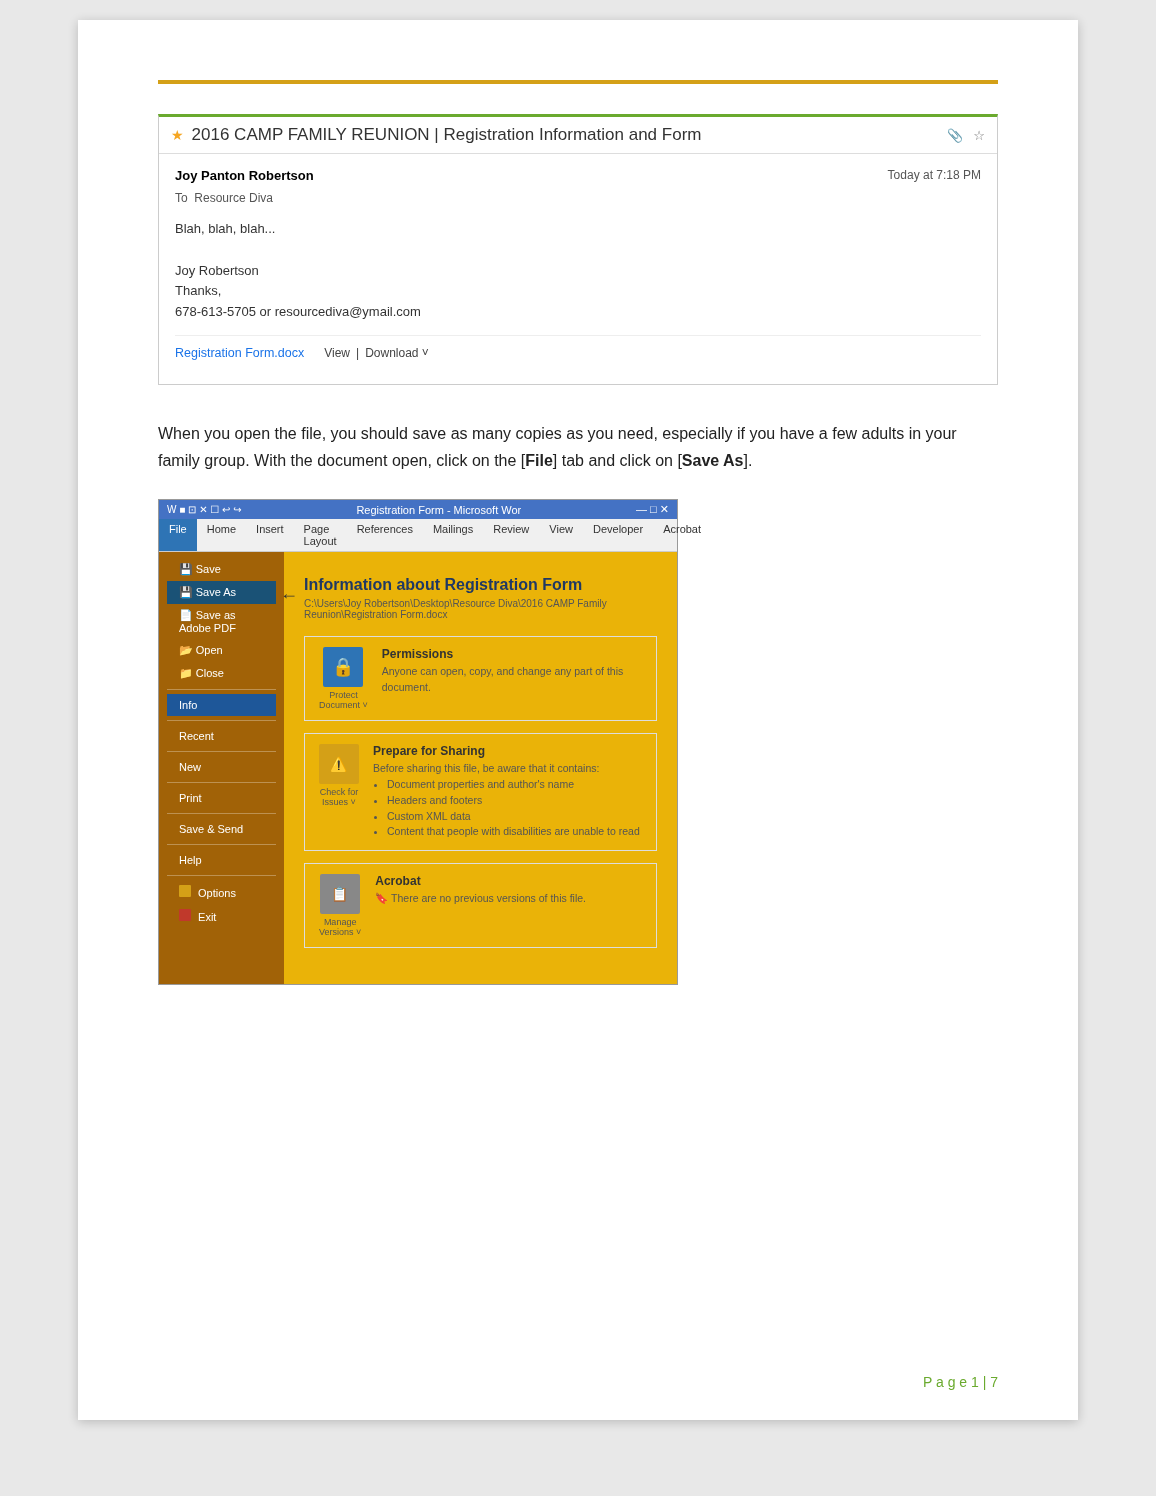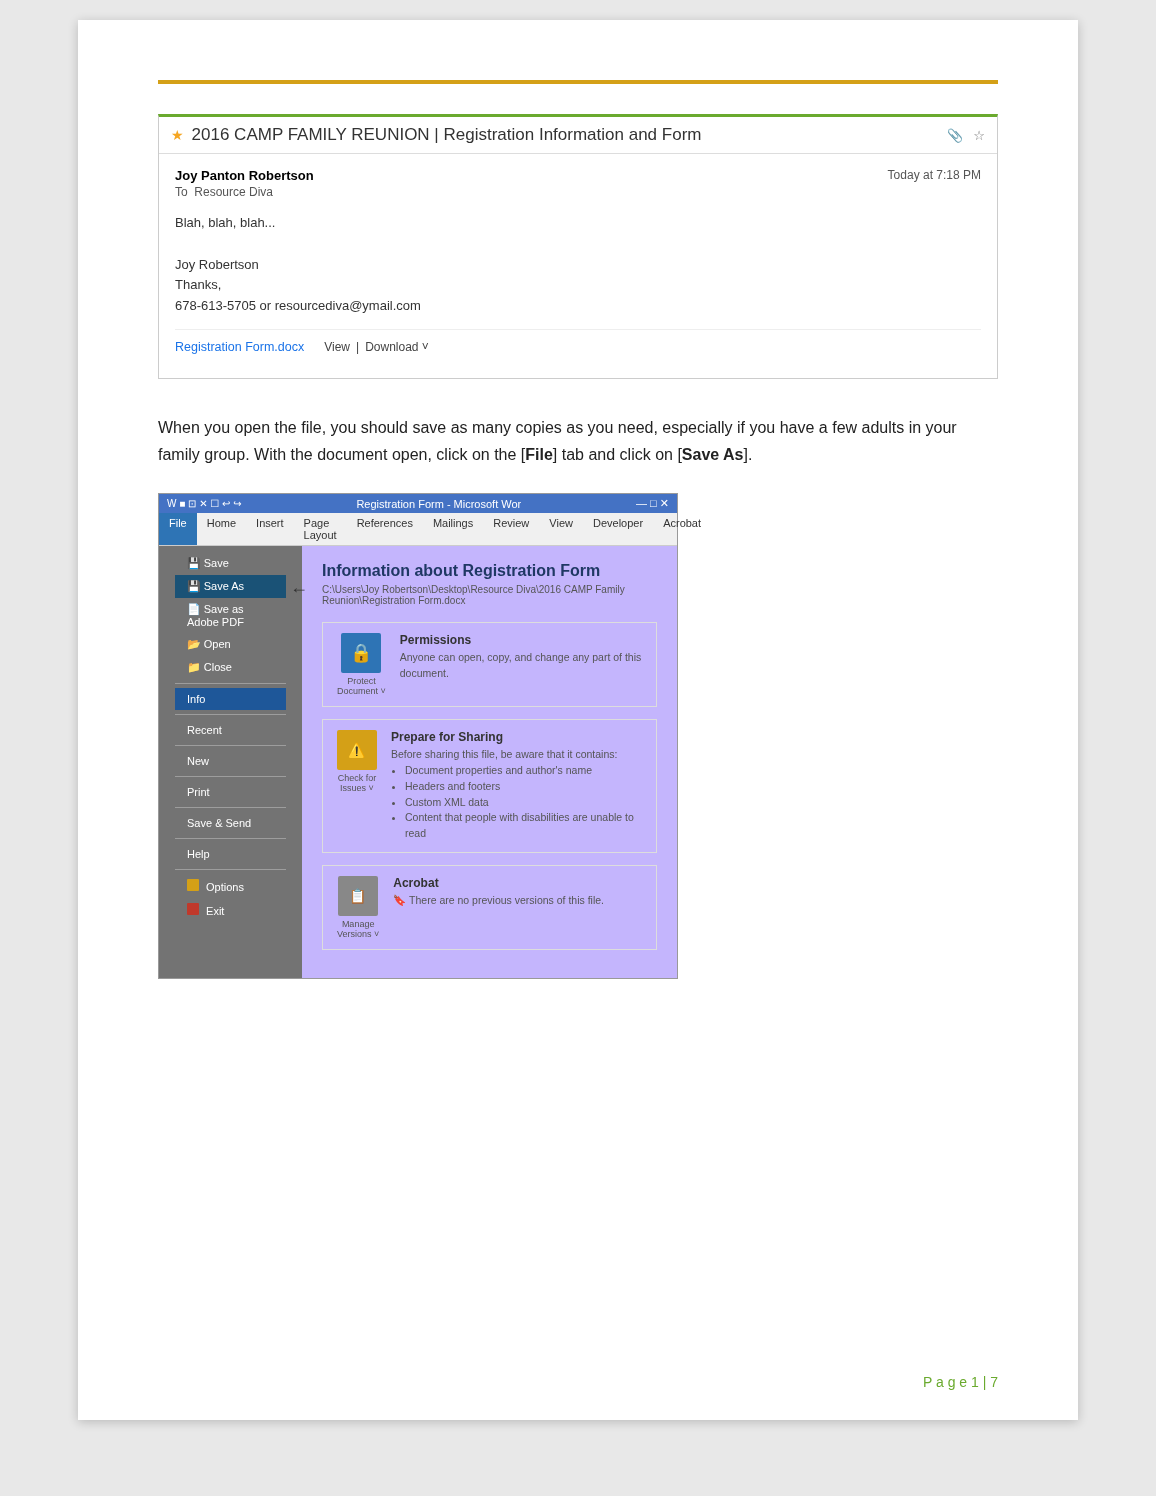--- a/index.html
+++ b/index.html
@@ -74,21 +74,21 @@
       display: flex;
       gap: 10px;
       color: #777;
     }
     .email-body {
       padding: 14px 16px;
     }
     .email-sender {
       font-weight: bold;
       font-size: 13px;
-      margin-bottom: 2px;
+      margin-bottom: 8px;
     }
     .email-to {
       font-size: 12px;
       color: #555;
       margin-bottom: 14px;
     }
     .email-timestamp {
       float: right;
       font-size: 12px;
       color: #555;
@@ -161,43 +161,43 @@
       cursor: pointer;
     }
     .word-tab.active-file {
       background: #2e74b5;
       color: #fff;
     }
     .word-main {
       display: flex;
     }
     .word-sidebar {
-      width: 143px;
-      background: #737373;
+      width: 125px;
+      background: #a16207;
       color: #fff;
-      padding: 6px 16px;
+      padding: 6px 8px;
       min-height: 400px;
     }
     .sidebar-item-word {
       padding: 5px 12px;
       font-size: 11px;
       cursor: pointer;
       color: #fff;
     }
     .sidebar-item-word.active { background: #1e5799; }
     .sidebar-item-word.highlight { background: #1a5276; }
     .sidebar-divider {
       height: 1px;
       background: rgba(255,255,255,0.3);
       margin: 4px 0;
     }
     .word-content {
       flex: 1;
-      background: #c4b5fd;
-      padding: 16px 20px;
+      background: #eab308;
+      padding: 24px 20px;
     }
     .content-title {
       font-size: 16px;
       font-weight: bold;
       color: #1f3864;
       margin-bottom: 4px;
     }
     .content-path {
       font-size: 10px;
       color: #555;

